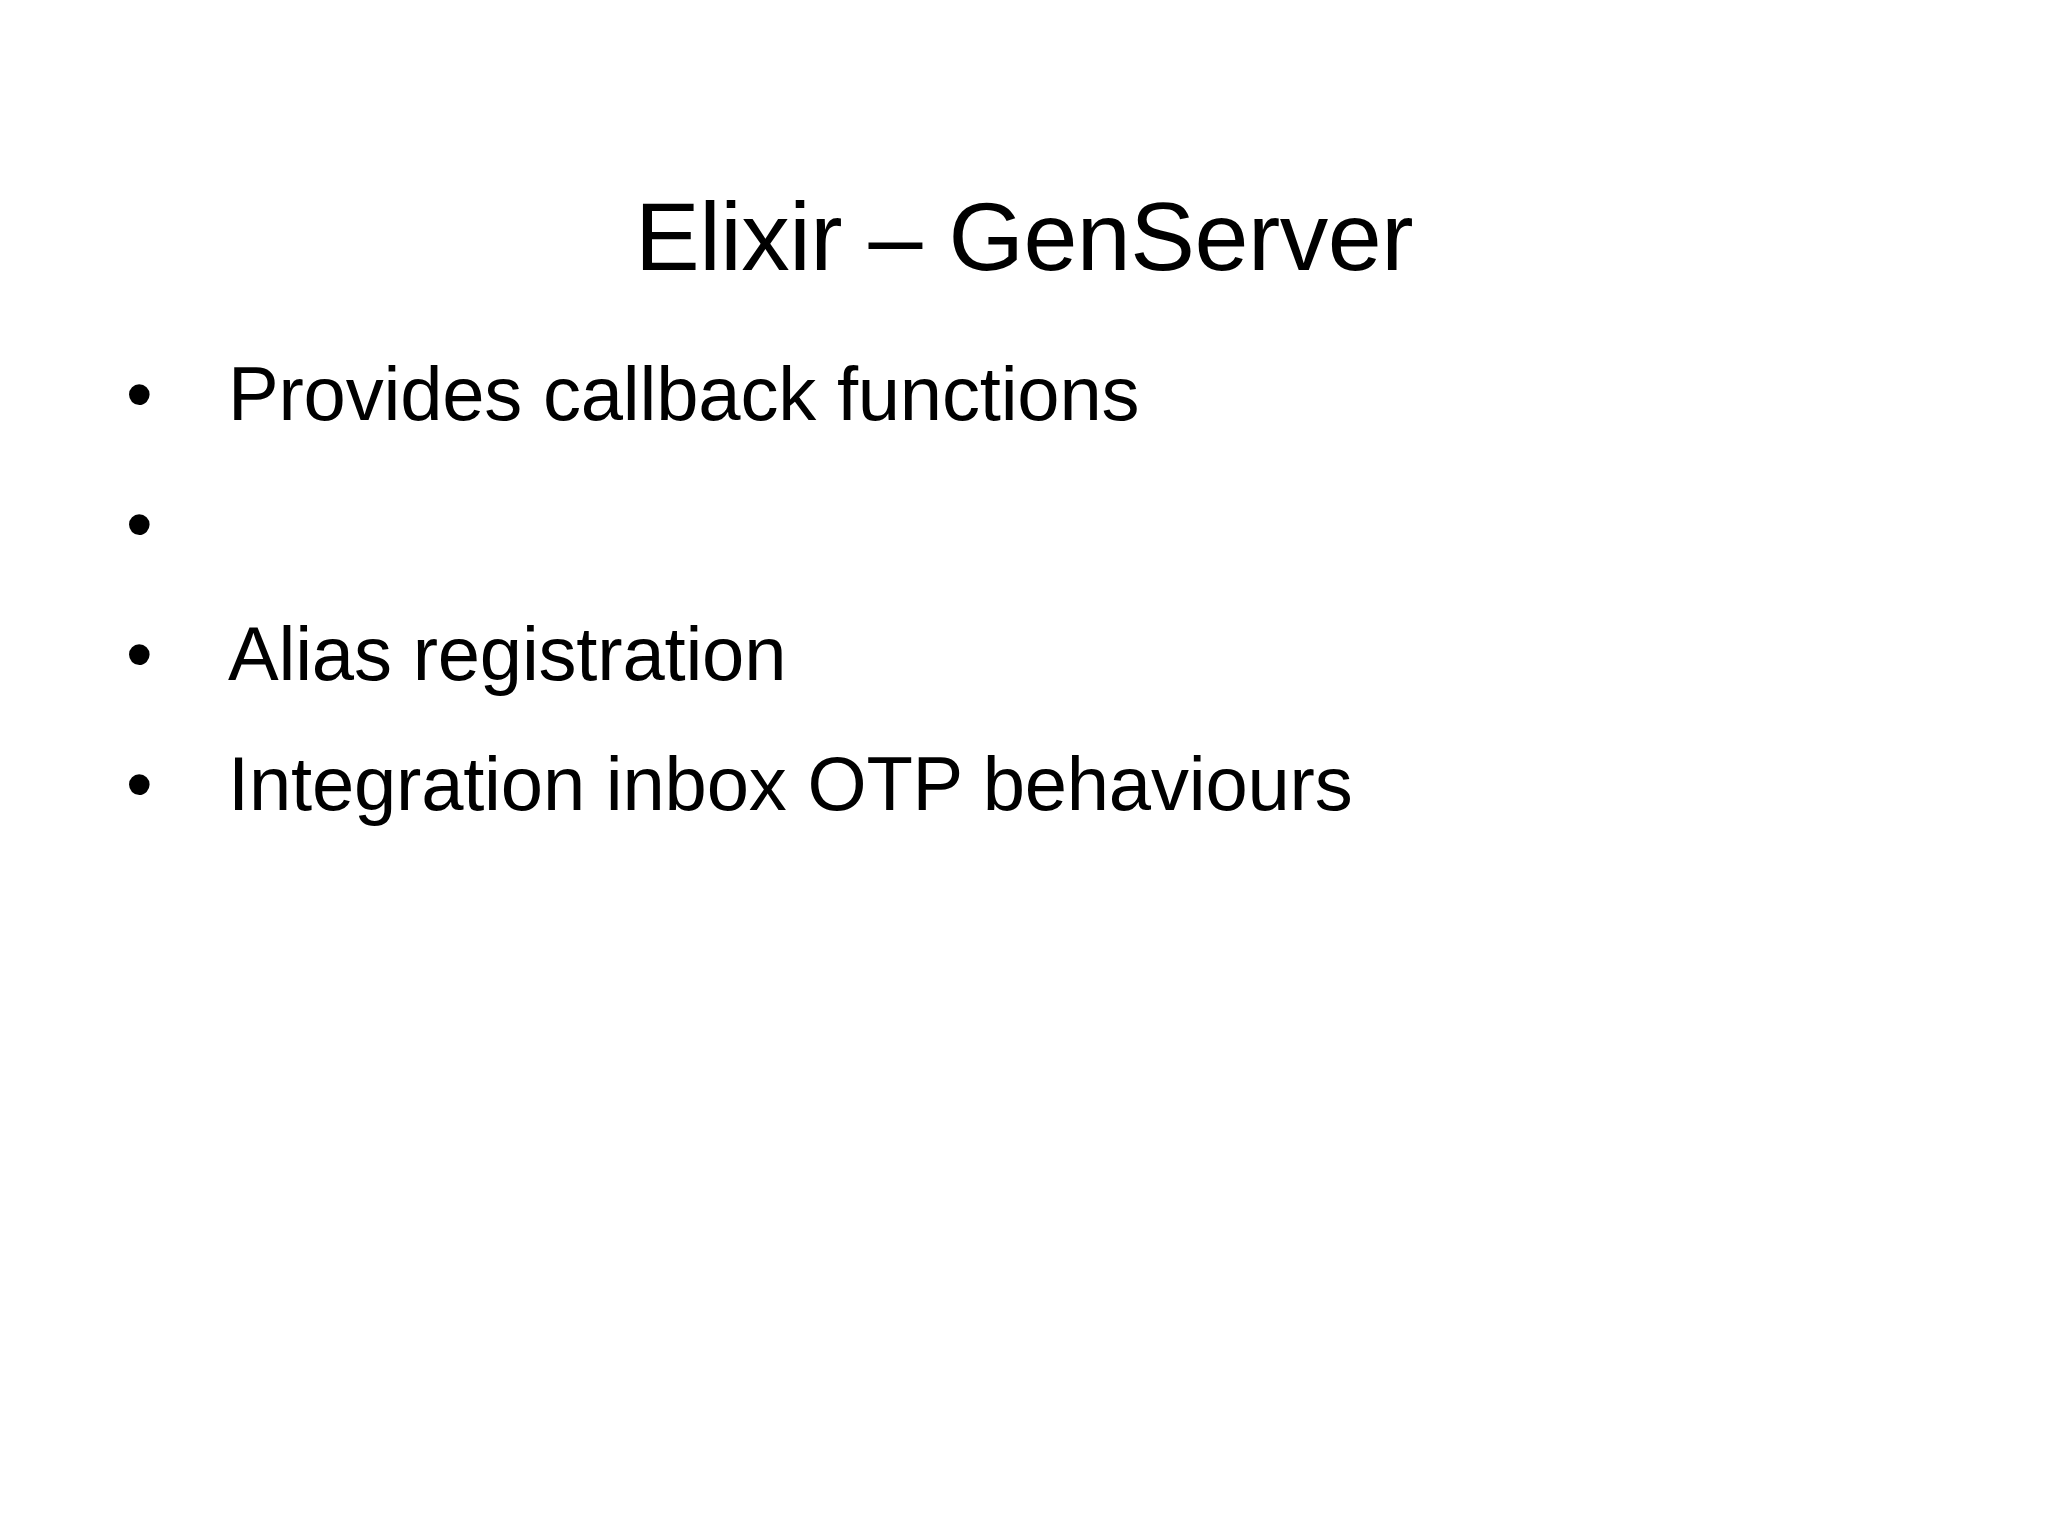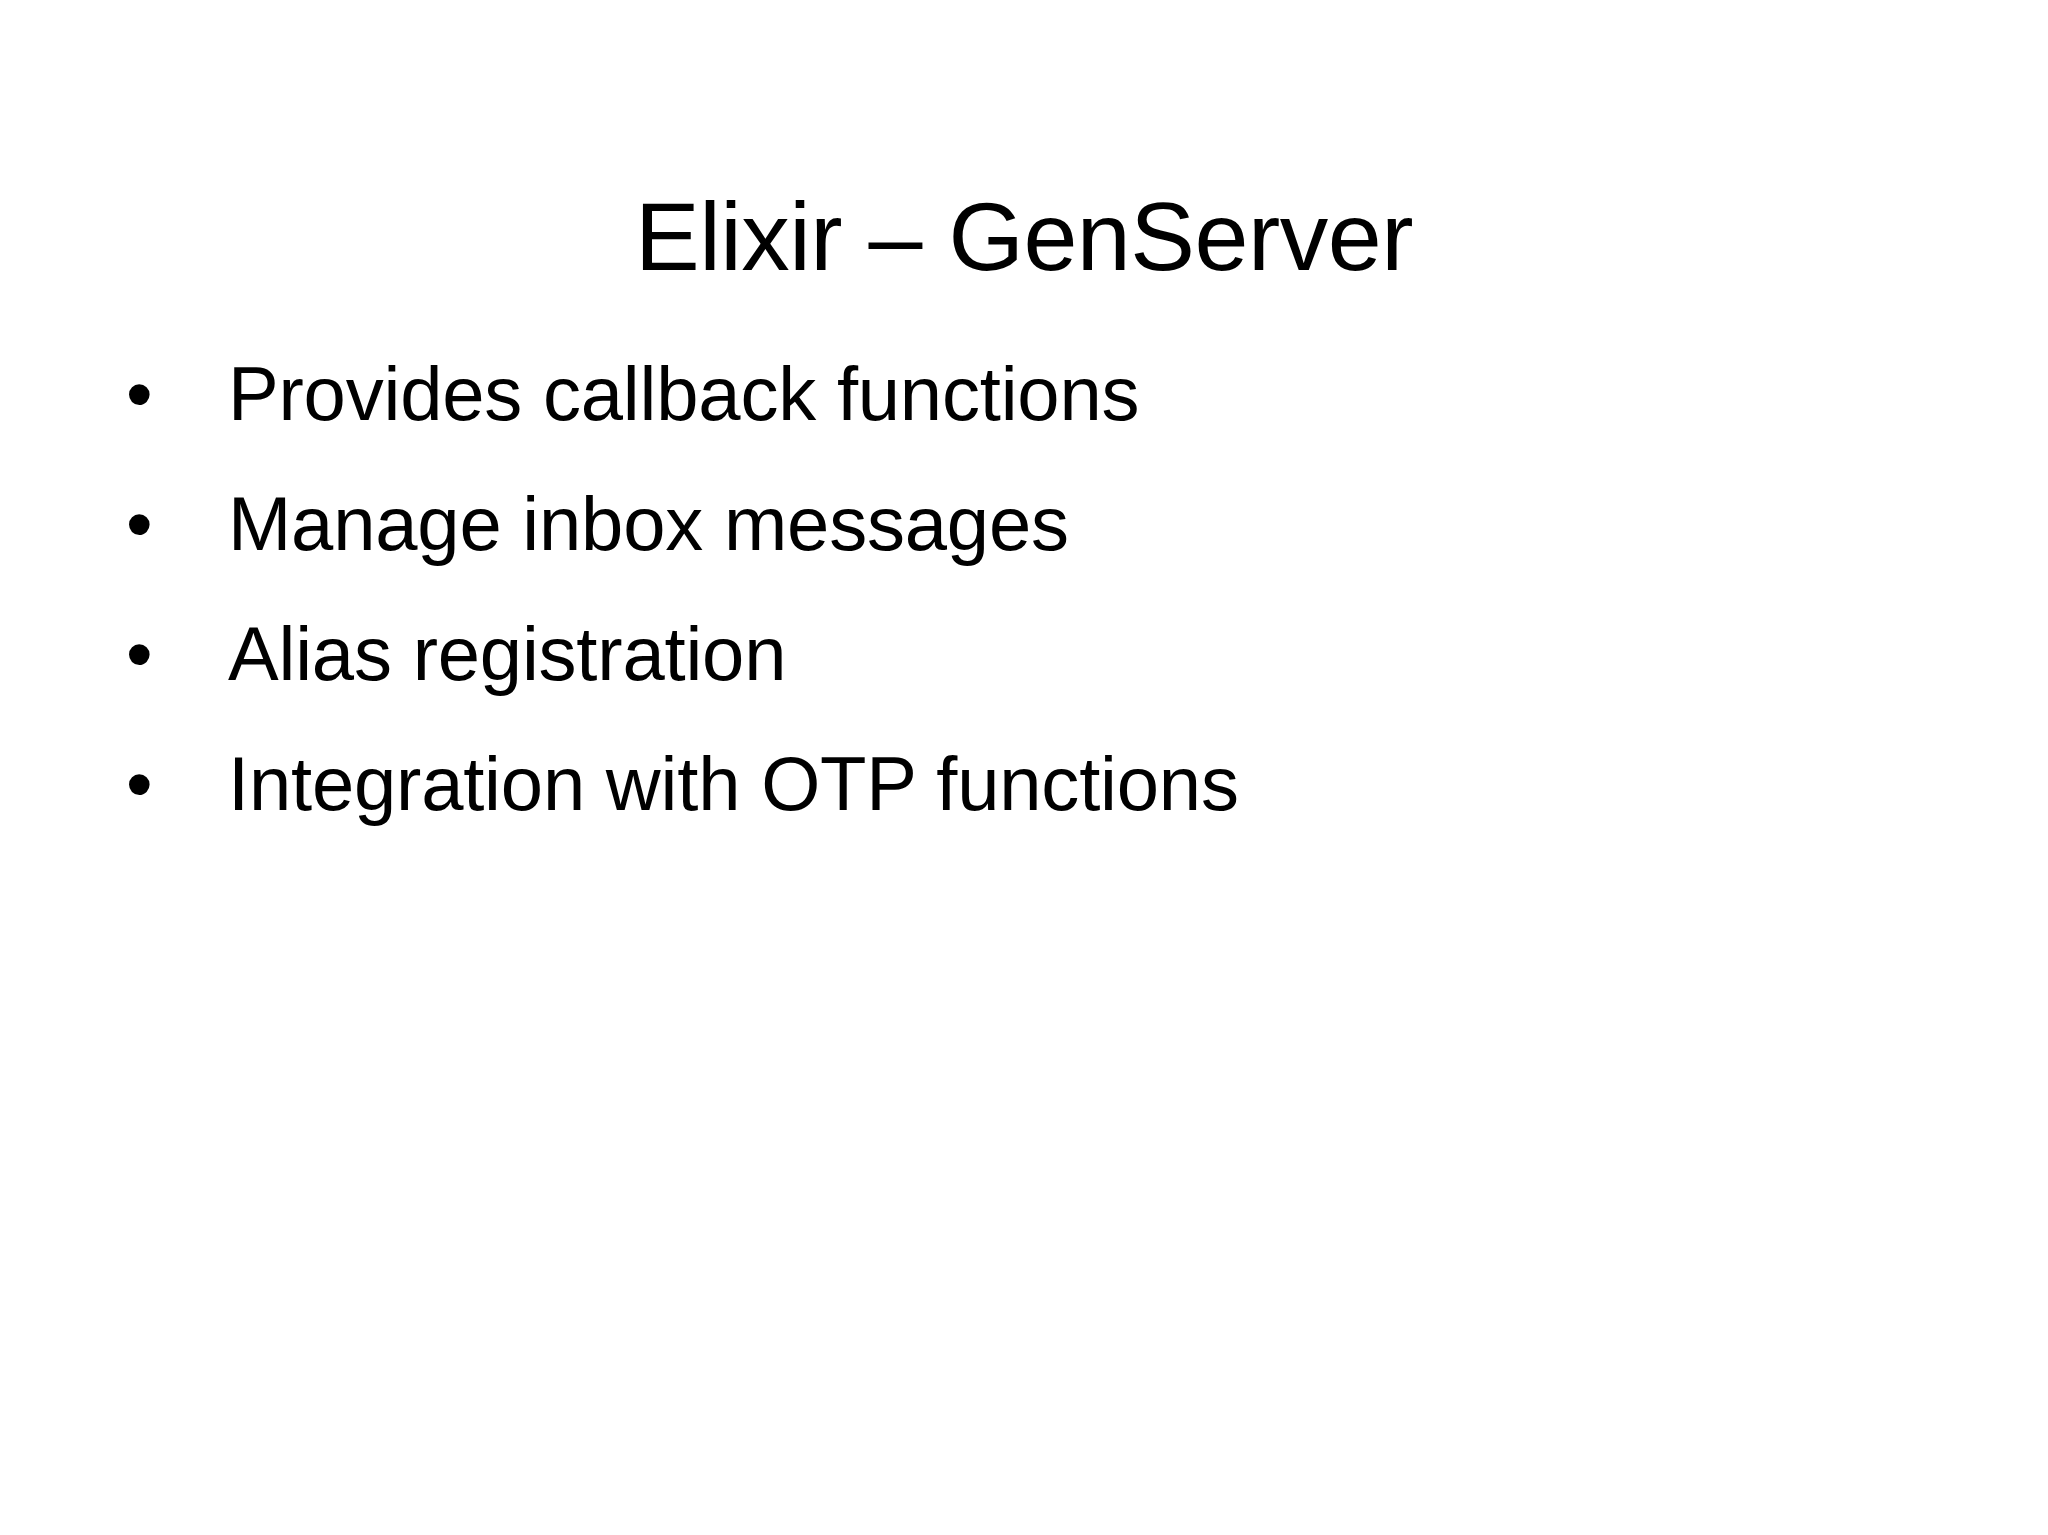--- a/index.html
+++ b/index.html
@@ -76,28 +76,27 @@
 
   <ul class="bullet-list">
 
     <li class="bullet-item">
       <span class="bullet-marker">•</span>
       <span class="bullet-text">Provides callback functions</span>
     </li>
 
     <li class="bullet-item">
       <span class="bullet-marker">•</span>
-      <span class="bullet-text">Manage inbox messages</span>
     </li>
 
     <li class="bullet-item">
       <span class="bullet-marker">•</span>
       <span class="bullet-text">Alias registration</span>
     </li>
 
     <li class="bullet-item">
       <span class="bullet-marker">•</span>
-      <span class="bullet-text">Integration with OTP functions</span>
+      <span class="bullet-text">Integration inbox OTP behaviours</span>
     </li>
 
   </ul>
 
 </div>
 
 </body></html>

